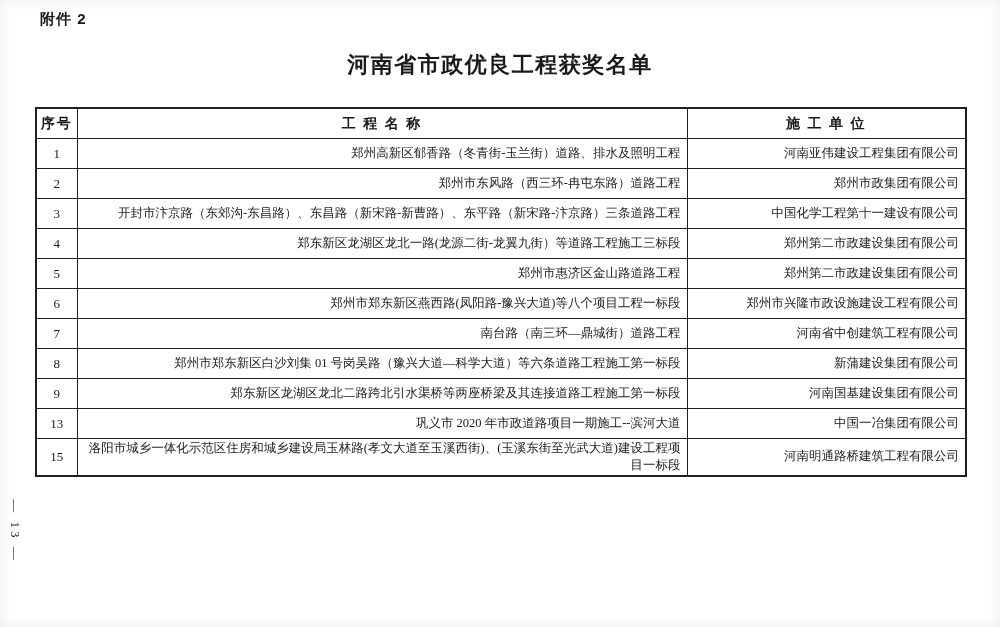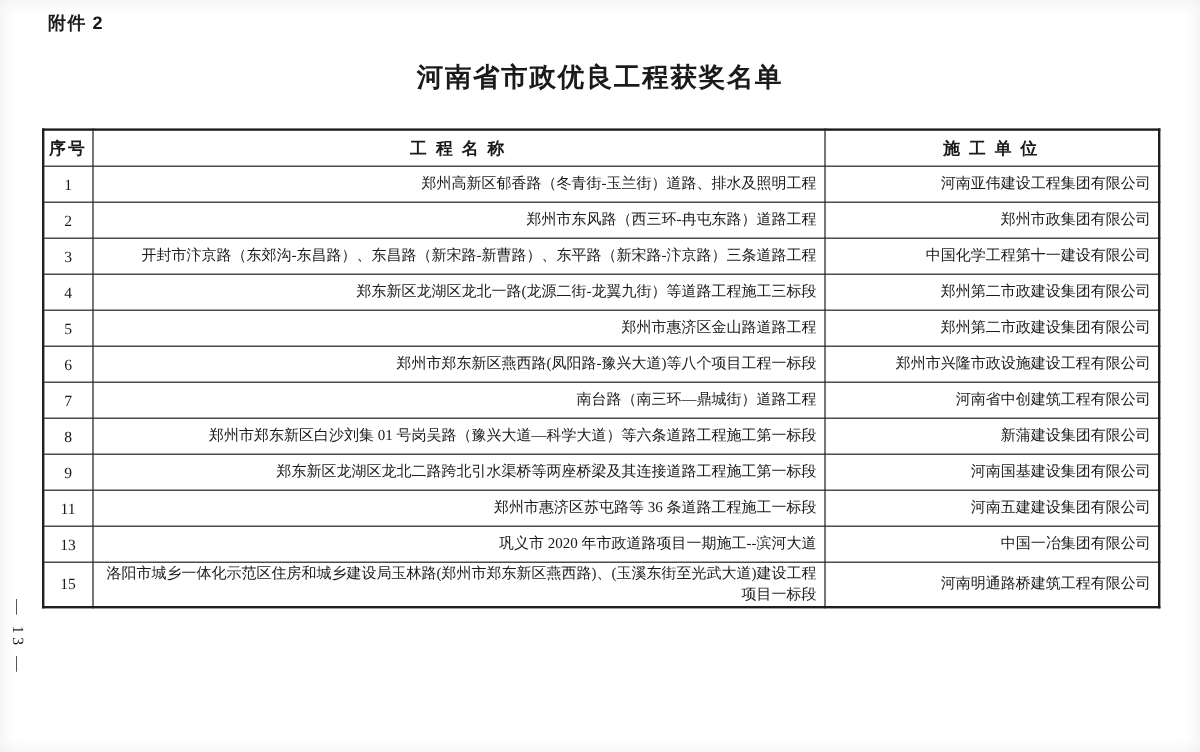--- a/index.html
+++ b/index.html
@@ -154,30 +154,25 @@
           <td class="no">8</td>
           <td class="proj">郑州市郑东新区白沙刘集 01 号岗吴路（豫兴大道—科学大道）等六条道路工程施工第一标段</td>
           <td class="unit">新蒲建设集团有限公司</td>
         </tr>
         <tr>
           <td class="no">9</td>
           <td class="proj">郑东新区龙湖区龙北二路跨北引水渠桥等两座桥梁及其连接道路工程施工第一标段</td>
           <td class="unit">河南国基建设集团有限公司</td>
         </tr>
         <tr>
-          <td class="no">11</td>
-          <td class="proj">郑州市惠济区苏屯路等 36 条道路工程施工一标段</td>
-          <td class="unit">河南五建建设集团有限公司</td>
-        </tr>
-        <tr>
           <td class="no">13</td>
           <td class="proj">巩义市 2020 年市政道路项目一期施工--滨河大道</td>
           <td class="unit">中国一冶集团有限公司</td>
         </tr>
         <tr>
           <td class="no">15</td>
-          <td class="proj">洛阳市城乡一体化示范区住房和城乡建设局玉林路(郑州市郑东新区燕西路)、(玉溪东街至光武大道)建设工程项目一标段</td>
+          <td class="proj">洛阳市城乡一体化示范区住房和城乡建设局玉林路(孝文大道至玉溪西街)、(玉溪东街至光武大道)建设工程项目一标段</td>
           <td class="unit">河南明通路桥建筑工程有限公司</td>
         </tr>
       </tbody>
   </table>
 
 </div>
 
 </body></html>

